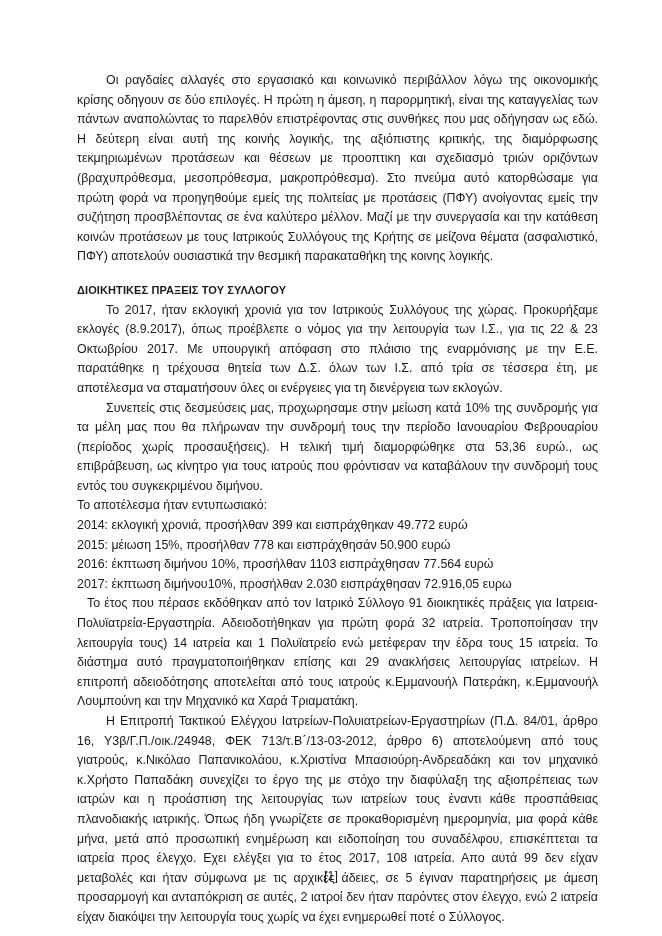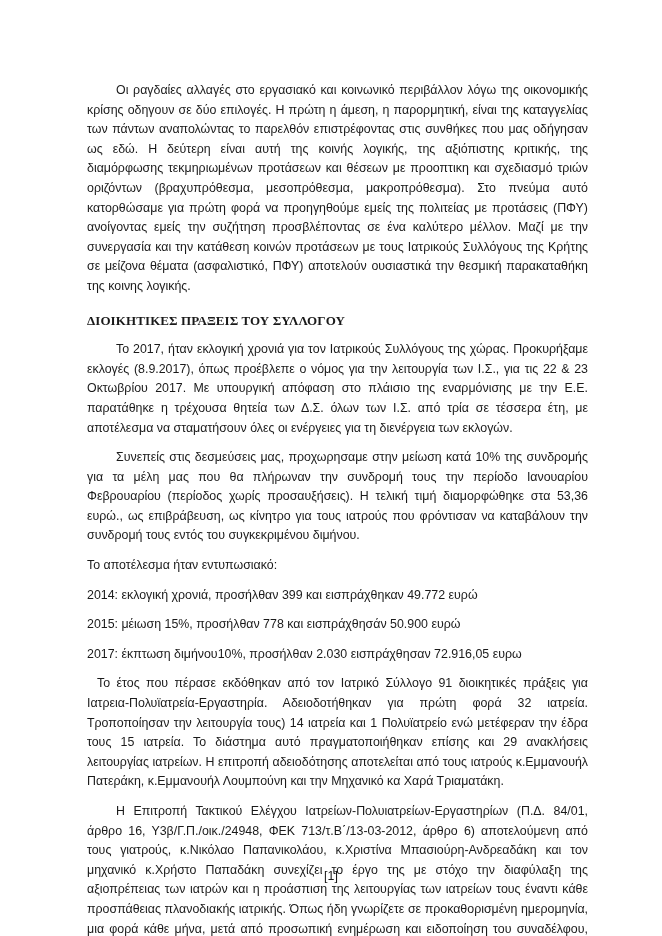--- a/index.html
+++ b/index.html
@@ -1,43 +1,44 @@
 <!DOCTYPE html>
 <html><head>
 <meta charset="utf-8">
 <style>
   html, body { margin:0; padding:0; background:#ffffff; }
   body { width:662px; height:936px; position:relative; overflow:hidden;
          font-family:"Liberation Sans","DejaVu Sans",sans-serif; color:#1a1a1a; }
   .page { position:absolute; left:77px; top:71px; width:521px;
           font-size:12.4px; line-height:19.6px; }
-  p { margin:10px; text-align:justify; }
+  p { margin:0; text-align:justify; }
   .indent { text-indent:29px; }
   .indent-s { text-indent:10px; }
-  .heading { font-weight:bold; margin-top:14px; font-size:13px; letter-spacing:0.1px;font-family:Liberation Serif, serif; }
+  .heading { font-weight:bold; margin-top:14px; font-size:11px; letter-spacing:0.1px; }
   b { font-weight:normal; }
   .footer { position:absolute; left:0; width:662px; top:869px; text-align:center;
             font-size:12.4px; }
 </style>
 </head>
 <body>
 
 <div class="page">
   <p class="indent">Οι  ραγδαίες αλλαγές στο εργασιακό και κοινωνικό περιβάλλον λόγω της οικονομικής κρίσης οδηγουν σε  δύο επιλογές. Η πρώτη η άμεση, η παρορμητική, είναι της  καταγγελίας  των πάντων αναπολώντας το παρελθόν επιστρέφοντας στις συνθήκες που μας οδήγησαν ως εδώ. Η δεύτερη  είναι αυτή της κοινής λογικής,   της αξιόπιστης κριτικής, της διαμόρφωσης τεκμηριωμένων προτάσεων και θέσεων με προοπτικη και σχεδιασμό τριών οριζόντων (βραχυπρόθεσμα, μεσοπρόθεσμα, μακροπρόθεσμα). Στο πνεύμα αυτό  κατορθώσαμε για πρώτη φορά να προηγηθούμε εμείς της πολιτείας με προτάσεις (ΠΦΥ) ανοίγοντας εμείς την συζήτηση προσβλέποντας σε ένα καλύτερο μέλλον. Μαζί με την συνεργασία και την κατάθεση κοινών προτάσεων με τους Ιατρικούς Συλλόγους της Κρήτης σε μείζονα θέματα (ασφαλιστικό, ΠΦΥ) αποτελούν ουσιαστικά την θεσμική παρακαταθήκη της κοινης λογικής.</p>
 
   <p class="heading">ΔΙΟΙΚΗΤΙΚΕΣ ΠΡΑΞΕΙΣ ΤΟΥ ΣΥΛΛΟΓΟΥ</p>
 
   <p class="indent">Το 2017, ήταν εκλογική χρονιά για τον Ιατρικούς Συλλόγους της χώρας. Προκυρήξαμε εκλογές (8.9.2017), όπως προέβλεπε ο νόμος για την λειτουργία των Ι.Σ.,  για τις  22 &amp; 23 Οκτωβρίου 2017. Με υπουργική απόφαση στο πλάισιο της εναρμόνισης με την Ε.Ε. παρατάθηκε η τρέχουσα θητεία των Δ.Σ. όλων των Ι.Σ. από τρία σε τέσσερα έτη, με αποτέλεσμα να σταματήσουν  όλες οι ενέργειες για τη διενέργεια των εκλογών.</p>
 
 
   <p class="indent"><span>Συνεπείς στις δεσμεύσεις μας, προχωρησαμε στην </span><b>μείωση κατά 10% της συνδρομής</b><span> για τα μέλη μας που θα πλήρωναν  την συνδρομή τους την περίοδο Ιανουαρίου Φεβρουαρίου (περίοδος χωρίς προσαυξήσεις). Η τελική τιμή διαμορφώθηκε στα 53,36 ευρώ., ως επιβράβευση, ως κίνητρο για τους ιατρούς που φρόντισαν να καταβάλουν την συνδρομή τους εντός  του συγκεκριμένου διμήνου.</span></p>
 
   <p>Το αποτέλεσμα ήταν εντυπωσιακό:</p>
   <p>2014: εκλογική χρονιά, προσήλθαν 399 και εισπράχθηκαν 49.772 ευρώ</p>
   <p>2015: μέιωση 15%, προσήλθαν 778 και εισπράχθησάν 50.900 ευρώ</p>
+  <p>2016: έκπτωση διμήνου 10%, προσήλθαν 1103 εισπράχθησαν 77.564 ευρώ</p>
   <p><b>2017: έκπτωση διμήνου10%, προσήλθαν 2.030 εισπράχθησαν 72.916,05 ευρω</b></p>
 
   <p class="indent-s"><span>Το έτος που πέρασε εκδόθηκαν  από τον Ιατρικό Σύλλογο 91 </span><b>διοικητικές πράξεις για  Ιατρεια-Πολυϊατρεία-Εργαστηρία</b><span>. Αδειοδοτήθηκαν για πρώτη φορά 32 ιατρεία. Τροποποίησαν την λειτουργία τους)  14 ιατρεία  και 1 Πολυϊατρείο ενώ μετέφεραν την έδρα τους 15 ιατρεία. Το διάστημα αυτό πραγματοποιήθηκαν επίσης και  29  ανακλήσεις λειτουργίας ιατρείων. Η επιτροπή αδειοδότησης αποτελείται από τους ιατρούς κ.Εμμανουήλ Πατεράκη, κ.Εμμανουήλ Λουμπούνη και την Μηχανικό κα Χαρά Τριαματάκη.</span></p>
 
   <p class="indent"><b>Η Επιτροπή Τακτικού Ελέγχου Ιατρείων-Πολυιατρείων-Εργαστηρίων</b><span> (Π.Δ. 84/01, άρθρο 16, Υ3β/Γ.Π./οικ./24948, ΦΕΚ 713/τ.Β΄/13-03-2012, άρθρο 6) αποτελούμενη από τους γιατρούς, κ.Νικόλαο Παπανικολάου, κ.Χριστίνα Μπασιούρη-Ανδρεαδάκη και τον  μηχανικό κ.Χρήστο Παπαδάκη συνεχίζει το έργο της με στόχο την  διαφύλαξη της αξιοπρέπειας των ιατρών και η προάσπιση της λειτουργίας των ιατρείων τους έναντι κάθε προσπάθειας πλανοδιακής ιατρικής. Όπως ήδη γνωρίζετε  σε προκαθορισμένη ημερομηνία, μια φορά κάθε μήνα,  μετά από προσωπική ενημέρωση και ειδοποίηση του συναδέλφου, επισκέπτεται τα ιατρεία προς έλεγχο. Εχει ελέγξει για το έτος 2017, 108 ιατρεία. Απο αυτά 99 δεν είχαν μεταβολές και ήταν σύμφωνα με τις αρχικές άδειες, σε 5 έγιναν παρατηρήσεις με άμεση προσαρμογή και ανταπόκριση σε αυτές,  2 ιατροί δεν ήταν παρόντες στον έλεγχο, ενώ 2 ιατρεία είχαν διακόψει την λειτουργία τους  χωρίς να έχει ενημερωθεί ποτέ ο Σύλλογος.</span></p>
 </div>
 
 <div class="footer">[1]</div>
 
 </body></html>

